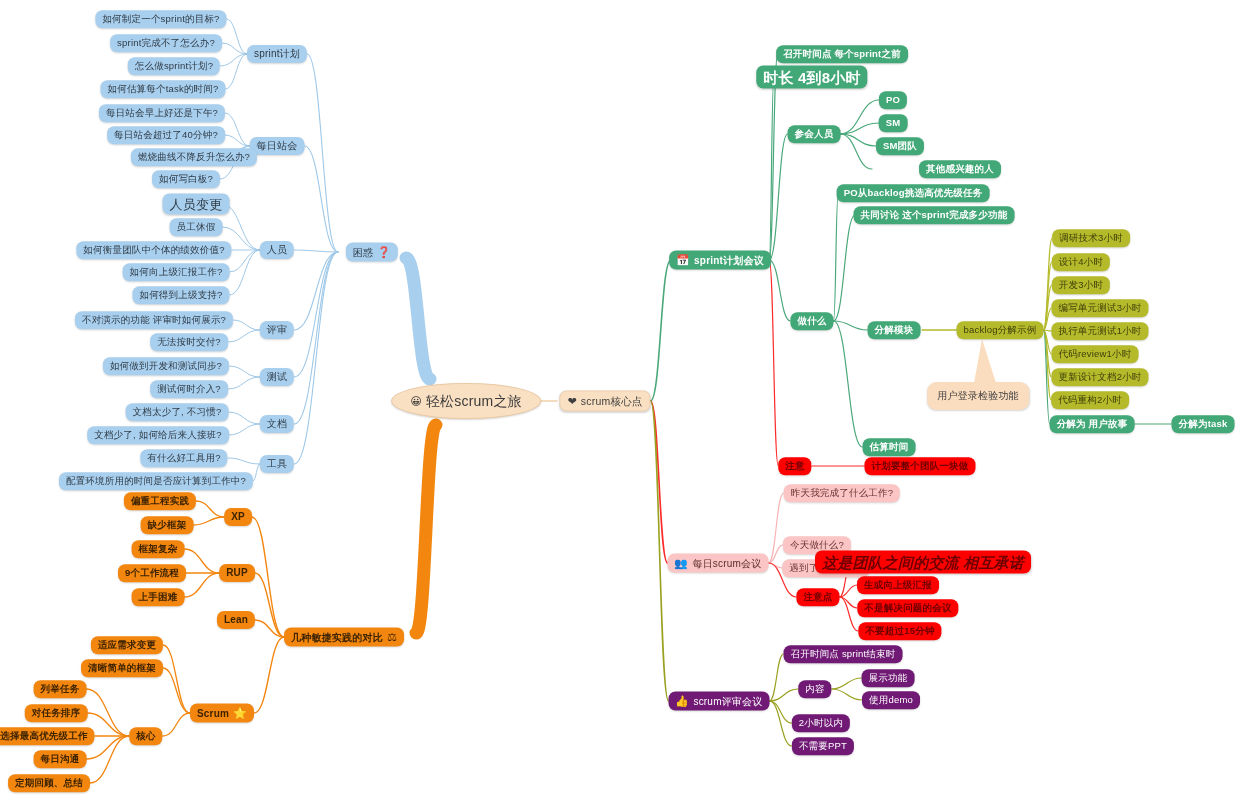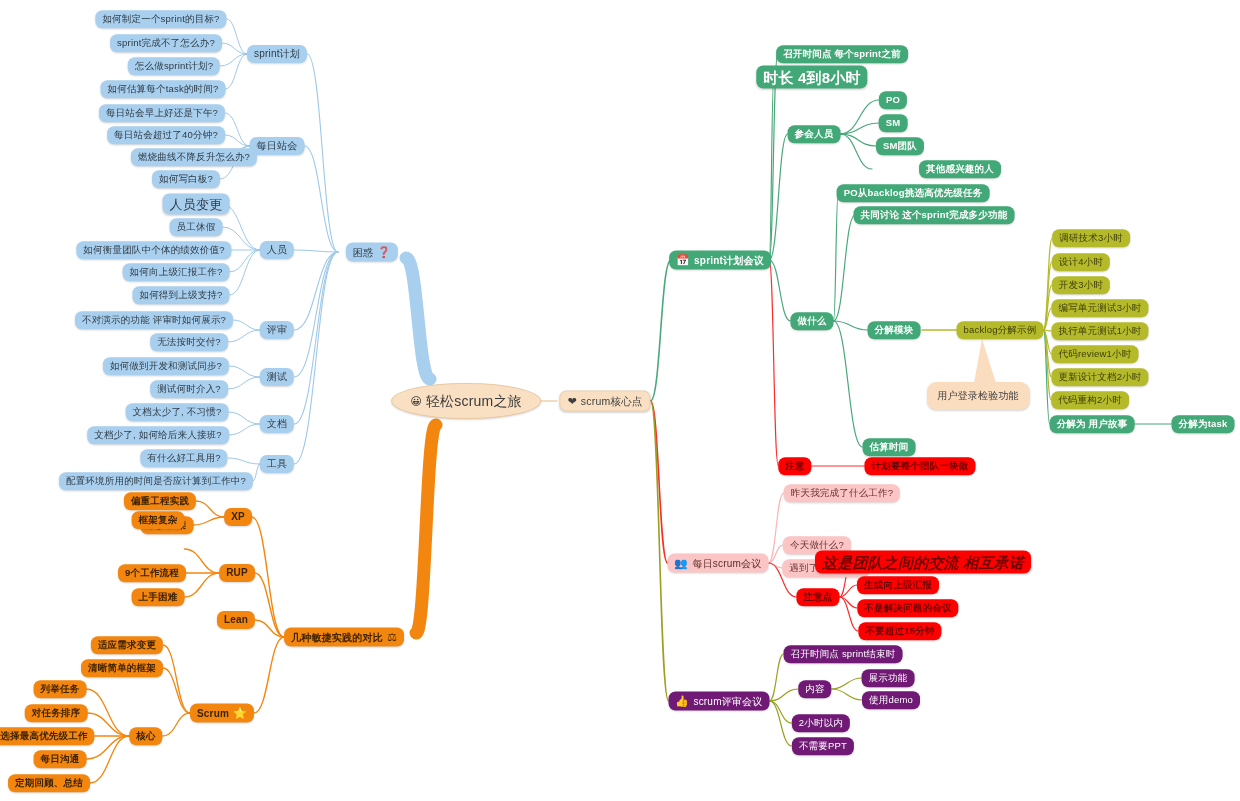--- a/index.html
+++ b/index.html
@@ -253,21 +253,21 @@
       </div>
       <div class="node c-orange shadow" style="left: 160px; top: 501px; font-size: 9.5px;">
         <span>偏重工程实践</span>
       </div>
       <div class="node c-orange shadow" style="left: 167px; top: 525px; font-size: 9.5px;">
         <span>缺少框架</span>
       </div>
       <div class="node c-orange shadow" style="left: 237px; top: 573px; font-size: 10px;">
         <span>RUP</span>
       </div>
-      <div class="node c-orange shadow" style="left: 158px; top: 520px; font-size: 9.5px;">
+      <div class="node c-orange shadow" style="left: 158px; top: 549px; font-size: 9.5px;">
         <span>框架复杂</span>
       </div>
       <div class="node c-orange shadow" style="left: 152px; top: 573px; font-size: 9.5px;">
         <span>9个工作流程</span>
       </div>
       <div class="node c-orange shadow" style="left: 158px; top: 597px; font-size: 9.5px;">
         <span>上手困难</span>
       </div>
       <div class="node c-orange shadow" style="left: 236px; top: 620px; font-size: 10px;">
         <span>Lean</span>

